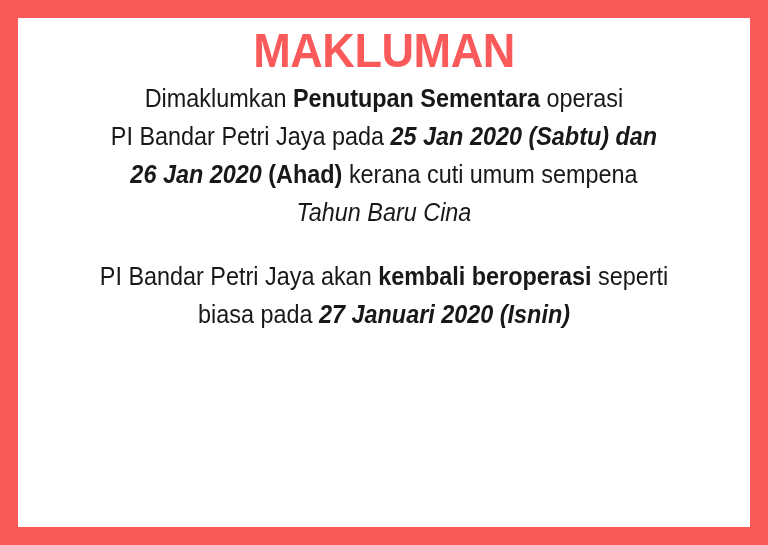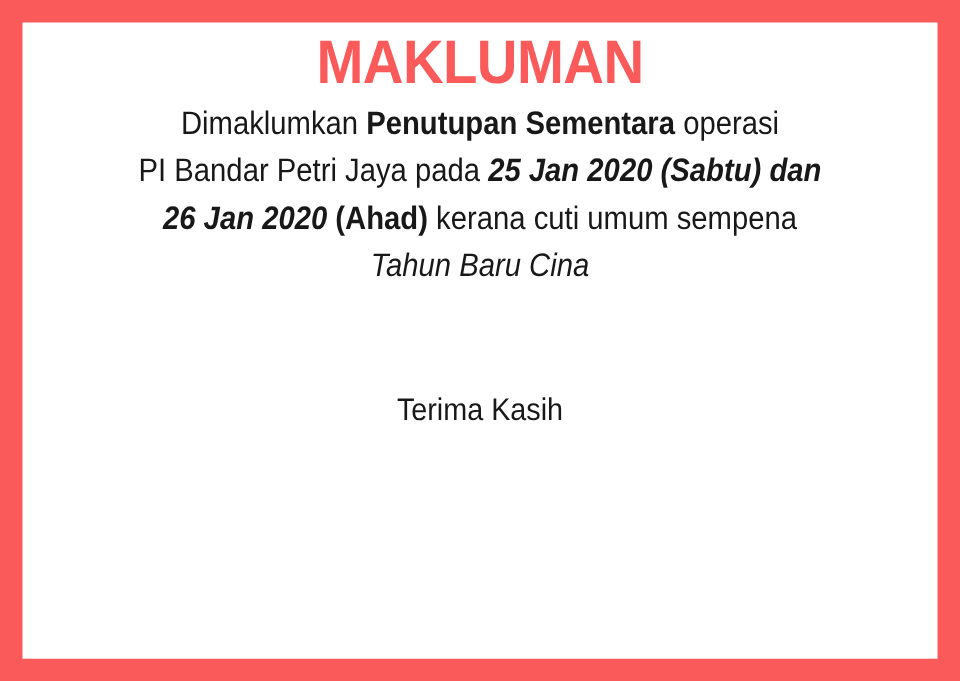--- a/index.html
+++ b/index.html
@@ -123,24 +123,26 @@
 
       <p class="body-line"><span>PI Bandar Petri Jaya pada </span><span class="bi">25 Jan 2020 (Sabtu) dan</span></p>
 
       <p class="body-line"><span class="bi">26 Jan 2020</span><b> (Ahad)</b><span> kerana cuti umum sempena</span></p>
 
       <p class="body-line"><i>Tahun Baru Cina</i></p>
     </div>
 
     <div class="spacer-md"></div>
 
+    <div id="para-reopen">
+      <p class="body-line"><span>PI Bandar Petri Jaya akan </span><b>kembali beroperasi</b><span> seperti</span></p>
+
+      <p class="body-line"><span>biasa pada </span><span class="bi">27 Januari 2020 (Isnin)</span></p>
+    </div>
 
     <div class="spacer-lg"></div>
 
 
     <div class="spacer-md"></div>
 
-    <div id="thanks-block">
-      <p id="thanks-line">Terima Kasih</p>
-    </div>
 
   </div>
 </div>
 
 </body></html>

